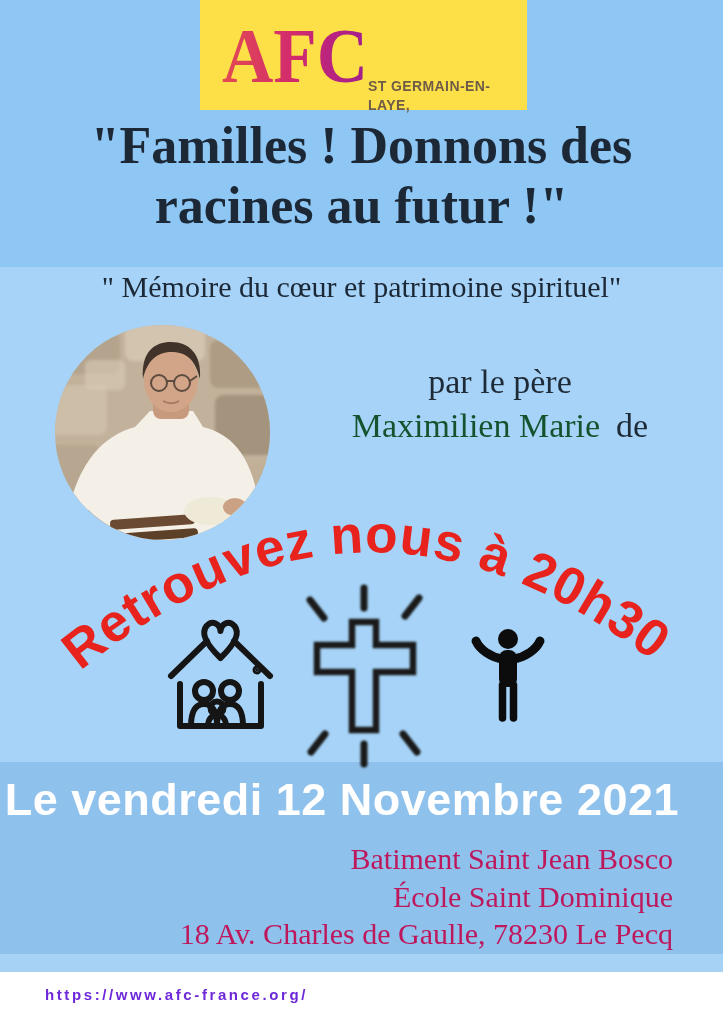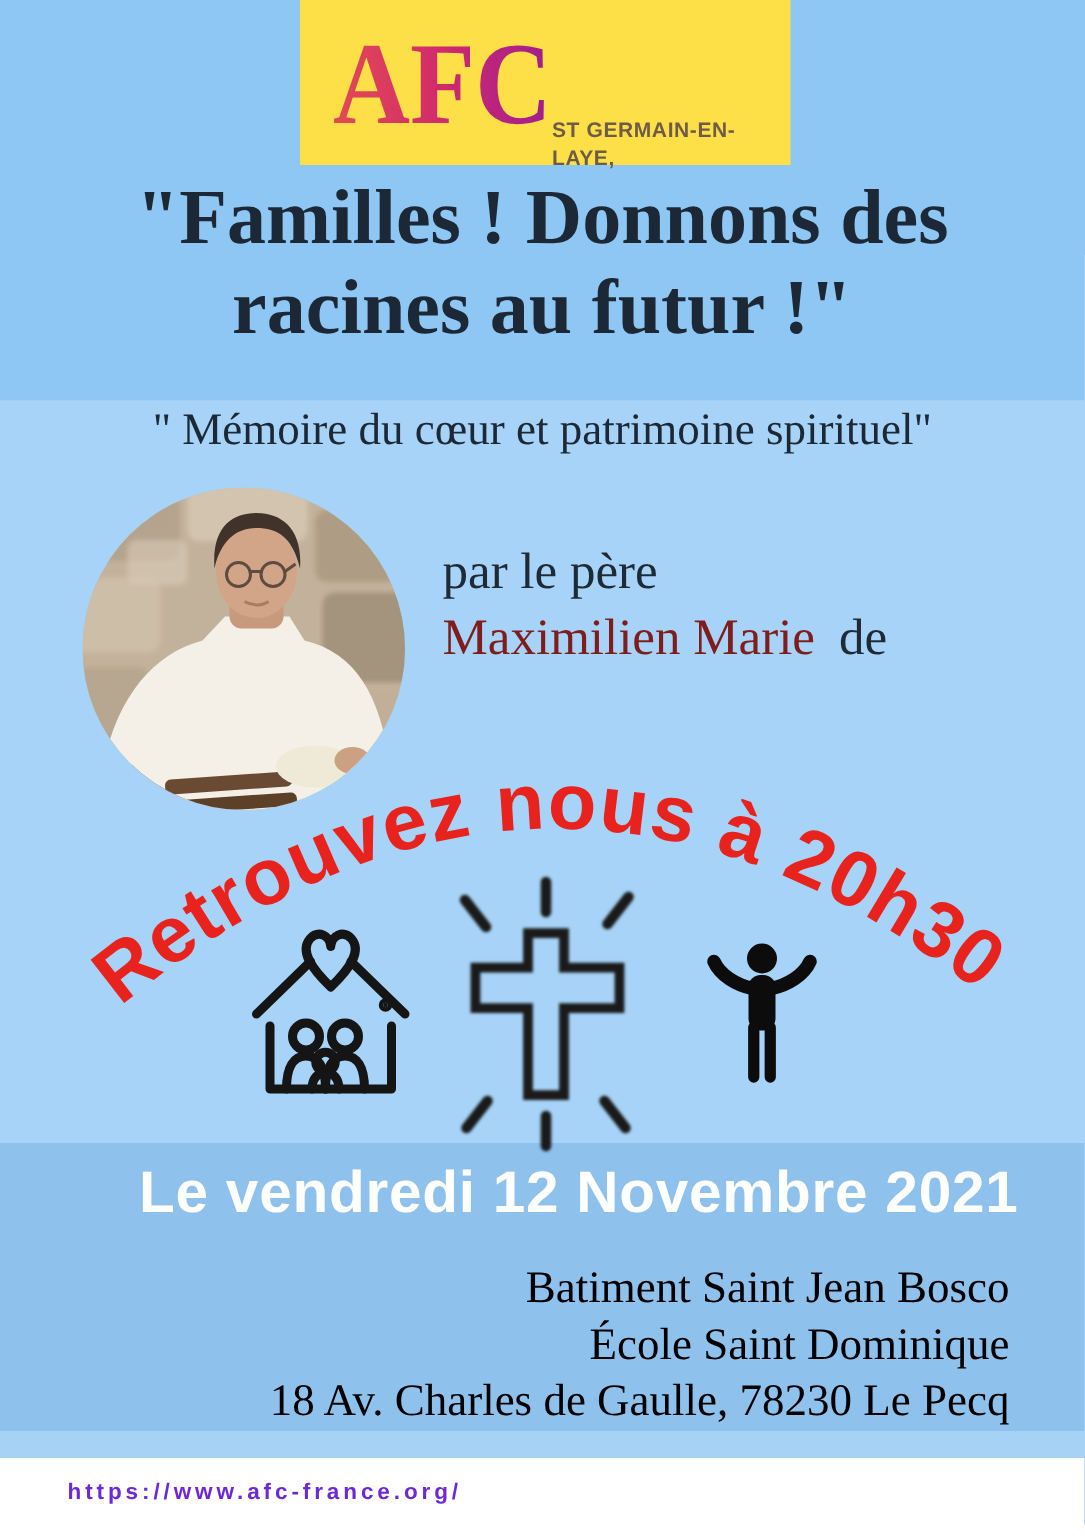--- a/index.html
+++ b/index.html
@@ -29,42 +29,42 @@
   
   .title { position:absolute; left:0; top:116px; width:723px; text-align:center;
            font-family:"Liberation Serif", serif; font-weight:600; font-size:52px;
            line-height:60px; color:#1c2836; }
   .subtitle { position:absolute; left:0; top:270px; width:723px; text-align:center;
            font-family:"Liberation Serif", serif; font-size:30px; color:#1c2836; }
 
   
   .photo-circle { position:absolute; left:55px; top:325px; width:215px; height:215px;
            border-radius:50%; overflow:hidden; }
-  .speaker { position:absolute; left:295px; top:360px; width:410px; 
+  .speaker { position:absolute; left:295px; top:360px; width:410px; text-align:center;
            font-family:"Liberation Serif", serif; font-size:34px; line-height:44px;
            color:#1f2a37; }
-  .speaker .name { color:#7f1d1d; margin-right:16px; }
+  .speaker .name { color:#14532d; margin-right:16px; }
 
   
   .arc-svg { position:absolute; left:32px; top:492px; width:662px; height:235px; }
   .arc-svg text { font-family:"Liberation Sans", sans-serif; font-weight:bold;
            font-size:53px; letter-spacing:1px; fill:#e8231d; }
 
   
   .icon { position:absolute; }
   .icon-family { left:163px; top:612px; width:115px; height:120px; }
   .icon-cross  { left:298px; top:572px; width:132px; height:200px; filter:blur(1.1px); }
   .icon-person { left:468px; top:628px; width:80px;  height:96px; }
 
   
-  .event-date { position:absolute; right:44px; top:774px; font-size:39px; font-weight:bold;
+  .event-date { position:absolute; right:44px; top:774px; font-size:45px; font-weight:bold;
            color:#ffffff; letter-spacing:0.5px; white-space:nowrap; }
   .event-address { position:absolute; right:50px; top:840px; text-align:right;
            font-family:"Liberation Serif", serif; font-size:30px; line-height:37.5px;
-           color:#000000; white-space:nowrap; }
+           color:#be185d; white-space:nowrap; }
 
   
   .footer-url { position:absolute; left:45px; top:986px; font-size:15px; font-weight:600;
            letter-spacing:2.6px; color:#6d28d9; text-decoration:none; }
 </style>
 </head>
 <body>
 
 <div class="band band-top"></div>
 <div class="band band-mid"></div>

